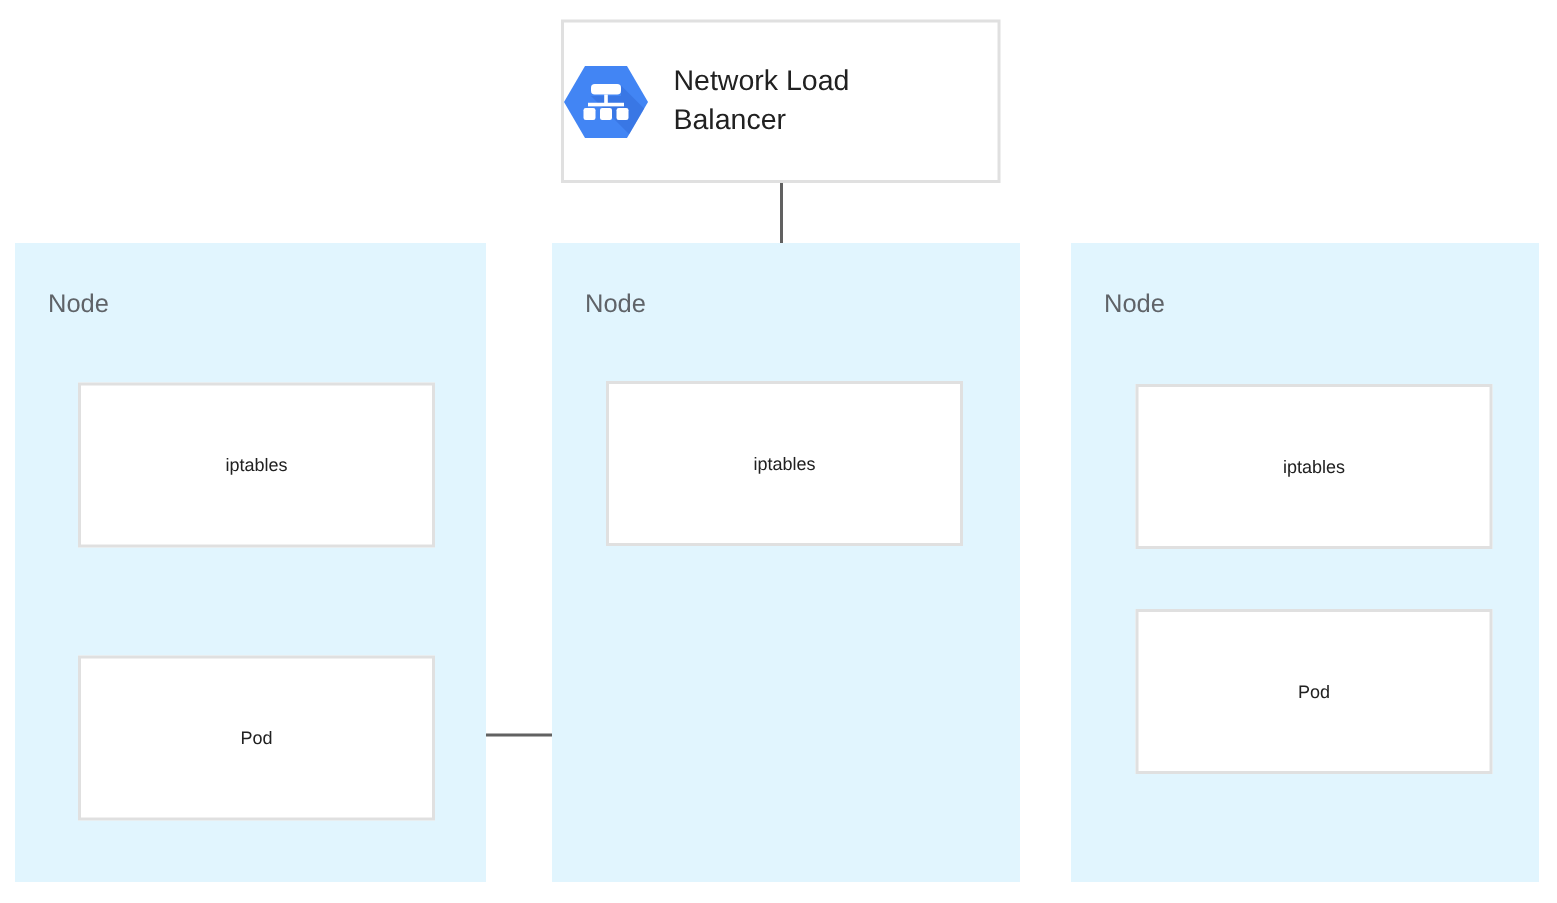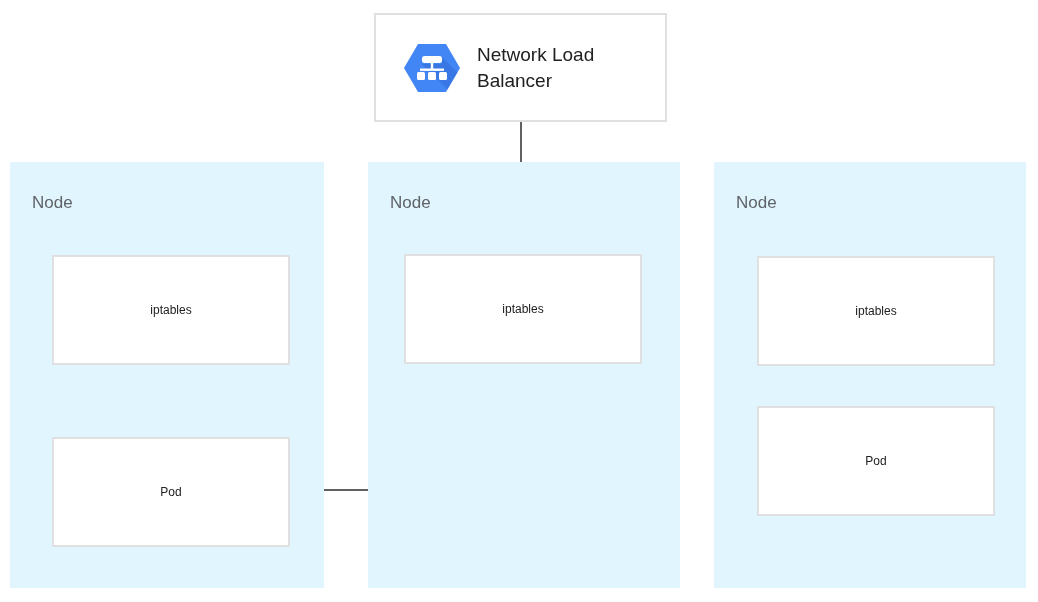--- a/index.html
+++ b/index.html
@@ -8,21 +8,20 @@
     background:#ffffff;
     font-family:"Liberation Sans", sans-serif;
   }
   
   .nlb-box {
     position:absolute; left:374px; top:13px; width:293px; height:109px;
     background:var(--box-bg,#ffffff);
     border:2px solid var(--box-border,#e0e0e0);
     box-sizing:border-box;
     display:flex; align-items:center;
-    padding-left:28px;
   }
   .nlb-icon { width:56px; height:48px; flex:0 0 auto; }
   .nlb-label {
     margin-left:17px; width:160px;
     font-size:19px; line-height:26px;
     color:var(--box-text,#212121);
   }
   
   .node {
     position:absolute; top:162px; height:426px;

